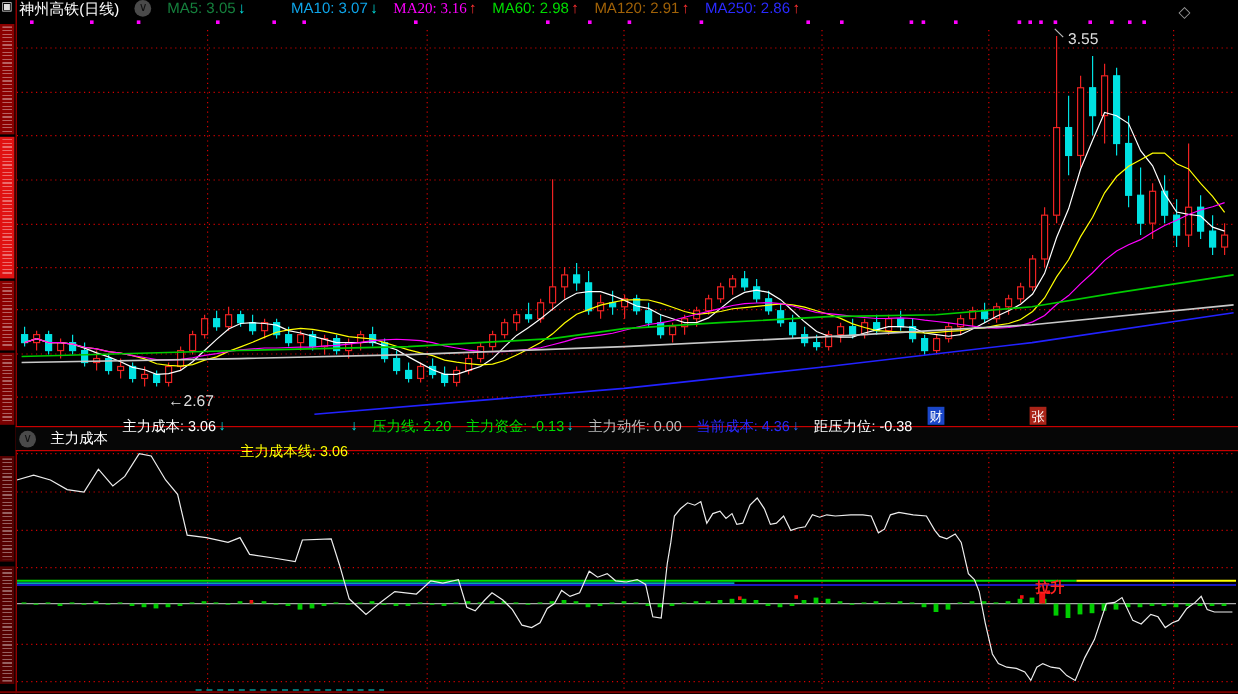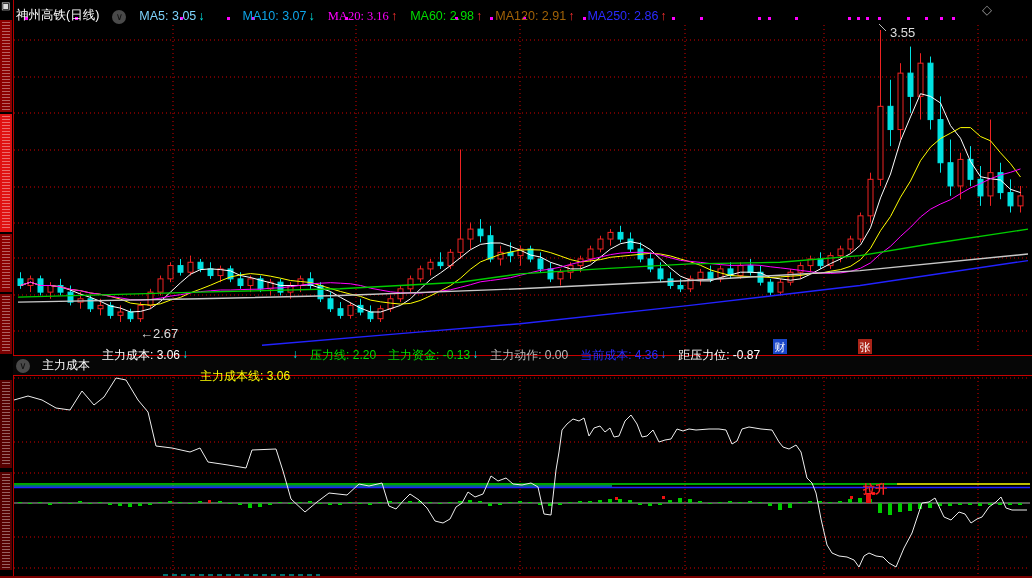--- a/index.html
+++ b/index.html
@@ -6,21 +6,21 @@
   #app{position:relative;width:1032px;height:578px;background:#000;overflow:hidden;
        font-family:"Liberation Sans",sans-serif;}
   
   #sidebar{position:absolute;left:0;top:0;width:13px;height:578px;background:#000;
            border-right:1px solid #b40000;z-index:5;}
   .sb-block{position:absolute;left:0;width:12px;}
   .sb-tex{position:absolute;left:2px;top:2px;right:2px;bottom:2px;
           background:repeating-linear-gradient(to bottom,rgba(255,255,255,.38) 0 1px,transparent 1px 3px);}
   #sb-icon{position:absolute;left:1px;top:1px;color:#ddd;font-size:10px;line-height:10px;}
   
-  #topbar{position:absolute;left:16px;top:0;height:24px;display:flex;align-items:flex-end;
+  #topbar{position:absolute;left:16px;top:0;height:24px;display:flex;align-items:flex-start;
           gap:13px;font-size:12.5px;color:#fff;white-space:nowrap;z-index:6;}
   .chev{width:14px;height:14px;border-radius:50%;background:#4a4a4a;color:#111;
         font-size:10px;line-height:14px;text-align:center;flex:0 0 auto;}
   .ind{display:inline-flex;gap:2px;}
   .arr{font-weight:bold;}
   #diamond{position:absolute;left:982px;top:2px;color:#999;font-size:13px;z-index:6;}
   
   #subheader{position:absolute;left:13px;top:355px;width:1019px;height:19px;background:#060606;
              border-top:1px solid #c80000;border-bottom:1px solid #c80000;display:flex;
              align-items:center;gap:12px;font-size:12px;color:#fff;white-space:nowrap;z-index:6;
@@ -453,21 +453,21 @@
       <div class="sb-block" style="top: 472px; height: 98px; background: rgb(86, 0, 0);">
         <div class="sb-tex"></div>
       </div>
     </aside>
 
   <header id="topbar">
     <span>神州高铁(日线)</span>
     <span class="chev">∨</span>
     <span id="topbar-inds" style="display:flex;gap:13px;">
         <span class="ind">
-          <span style="color: #7dd3fc;">MA5: 3.05</span>
+          <span style="color: #15803d;">MA5: 3.05</span>
           <span class="arr" style="color: rgb(0, 226, 226);">↓</span>
         </span>
         <span class="ind">
           <span style="color: #0ea5e9; padding-left: 25px;">MA10: 3.07</span>
           <span class="arr" style="color: rgb(0, 226, 226);">↓</span>
         </span>
         <span class="ind">
           <span style="color: rgb(255, 0, 255); font-family: Liberation Serif, serif;">MA20: 3.16</span>
           <span class="arr" style="color: rgb(255, 48, 48);">↑</span>
         </span>
@@ -507,19 +507,19 @@
           <span class="arr" style="color: rgb(0, 226, 226);">↓</span>
         </span>
         <span class="ind">
           <span style="color: rgb(187, 187, 187);">主力动作: 0.00</span>
         </span>
         <span class="ind">
           <span style="color: rgb(42, 42, 255);">当前成本: 4.36</span>
           <span class="arr" style="color: rgb(42, 106, 255);">↓</span>
         </span>
         <span class="ind">
-          <span style="color: rgb(255, 255, 255);">距压力位: -0.87</span>
+          <span style="color: rgb(255, 255, 255);">距压力位: -0.38</span>
         </span>
       </span>
   </div>
 
   <div id="frame-bottom"></div>
 </div>
 
 </body></html>

